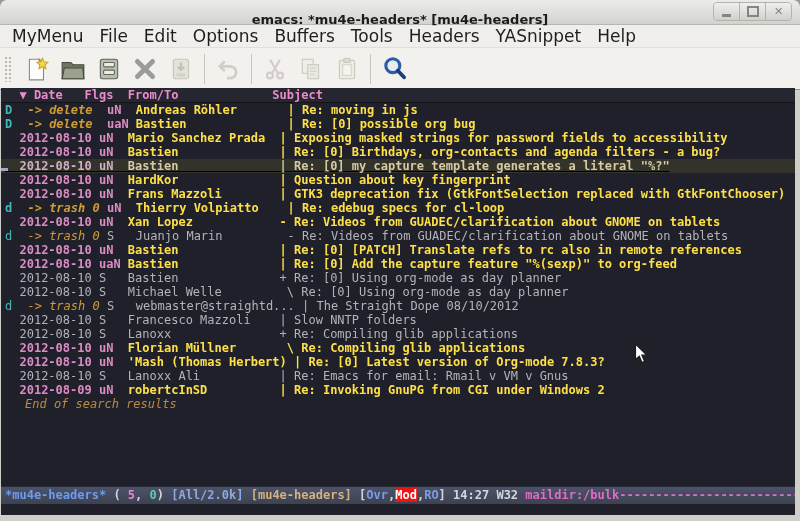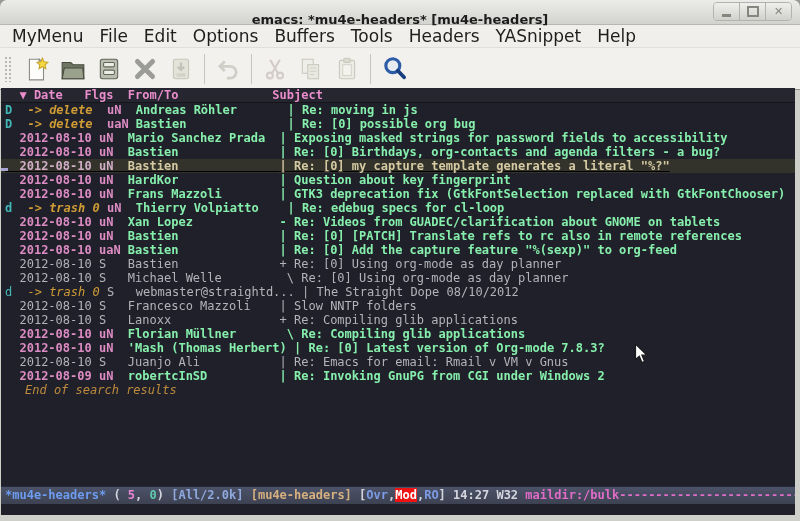--- a/index.html
+++ b/index.html
@@ -39,21 +39,21 @@
   .header-line{height:14px;line-height:14px;white-space:pre;overflow:hidden;
                background:#262631;color:#ea8dcc;font-weight:bold;
                border-bottom:1px solid #14141b;padding-left:4px;}
   #rows{flex:none;}
   .row{height:14px;line-height:14px;white-space:pre;overflow:hidden;
        position:relative;padding-left:4px;}
   .row.unread{font-weight:bold;}
   .c-mark{color:#43b8b8;}
   .c-date,.c-flags,.c-from,.c-subj{color:#b3b3ba;}
   .unread .c-date,.unread .c-flags{color:#dc8cc3;}
-  .unread .c-from,.unread .c-subj{color:#86efac;}
+  .unread .c-from,.unread .c-subj{color:#fde047;}
   .marked .c-date{color:#cf9c35;font-style:italic;margin-left:8px;}
   .row.current{background:#33332b;text-decoration:underline;}
   .current .c-date,.current .c-flags{color:#d0aec6;}
   .current .c-from,.current .c-subj{color:#d5caa2;}
   .current .c-mark{color:#43b8b8;}
   .current::after{content:"";position:absolute;left:0;bottom:2px;width:7px;height:3px;
                   background:#a9a4cf;}
   .end-line{height:14px;line-height:14px;white-space:pre;padding-left:4px;
             color:#bd8b3d;font-style:italic;margin-left:20px;}
   .filler{flex:1;}
@@ -181,30 +181,31 @@
     <div id="rows">
         <div class="row unread marked"><span class="c-mark">D </span><span class="c-date">-&gt; delete  </span><span class="c-flags">uN  </span><span class="c-from">Andreas Röhler       </span><span class="c-subj">| Re: moving in js</span></div>
         <div class="row unread marked"><span class="c-mark">D </span><span class="c-date">-&gt; delete  </span><span class="c-flags">uaN </span><span class="c-from">Bastien              </span><span class="c-subj">| Re: [0] possible org bug</span></div>
         <div class="row unread"><span class="c-mark">  </span><span class="c-date">2012-08-10 </span><span class="c-flags">uN  </span><span class="c-from">Mario Sanchez Prada  </span><span class="c-subj">| Exposing masked strings for password fields to accessibility</span></div>
         <div class="row unread"><span class="c-mark">  </span><span class="c-date">2012-08-10 </span><span class="c-flags">uN  </span><span class="c-from">Bastien              </span><span class="c-subj">| Re: [0] Birthdays, org-contacts and agenda filters - a bug?</span></div>
         <div class="row unread current"><span class="c-mark">  </span><span class="c-date">2012-08-10 </span><span class="c-flags">uN  </span><span class="c-from">Bastien              </span><span class="c-subj">| Re: [0] my capture template generates a literal "%?"</span></div>
         <div class="row unread"><span class="c-mark">  </span><span class="c-date">2012-08-10 </span><span class="c-flags">uN  </span><span class="c-from">HardKor              </span><span class="c-subj">| Question about key fingerprint</span></div>
         <div class="row unread"><span class="c-mark">  </span><span class="c-date">2012-08-10 </span><span class="c-flags">uN  </span><span class="c-from">Frans Mazzoli        </span><span class="c-subj">| GTK3 deprecation fix (GtkFontSelection replaced with GtkFontChooser)</span></div>
         <div class="row unread marked"><span class="c-mark">d </span><span class="c-date">-&gt; trash 0 </span><span class="c-flags">uN  </span><span class="c-from">Thierry Volpiatto    </span><span class="c-subj">| Re: edebug specs for cl-loop</span></div>
         <div class="row unread"><span class="c-mark">  </span><span class="c-date">2012-08-10 </span><span class="c-flags">uN  </span><span class="c-from">Xan Lopez            </span><span class="c-subj">- Re: Videos from GUADEC/clarification about GNOME on tablets</span></div>
+        <div class="row marked"><span class="c-mark">d </span><span class="c-date">-&gt; trash 0 </span><span class="c-flags">S   </span><span class="c-from">Juanjo Marin         </span><span class="c-subj">- Re: Videos from GUADEC/clarification about GNOME on tablets</span></div>
         <div class="row unread"><span class="c-mark">  </span><span class="c-date">2012-08-10 </span><span class="c-flags">uN  </span><span class="c-from">Bastien              </span><span class="c-subj">| Re: [0] [PATCH] Translate refs to rc also in remote references</span></div>
         <div class="row unread"><span class="c-mark">  </span><span class="c-date">2012-08-10 </span><span class="c-flags">uaN </span><span class="c-from">Bastien              </span><span class="c-subj">| Re: [0] Add the capture feature "%(sexp)" to org-feed</span></div>
         <div class="row"><span class="c-mark">  </span><span class="c-date">2012-08-10 </span><span class="c-flags">S   </span><span class="c-from">Bastien              </span><span class="c-subj">+ Re: [0] Using org-mode as day planner</span></div>
         <div class="row"><span class="c-mark">  </span><span class="c-date">2012-08-10 </span><span class="c-flags">S   </span><span class="c-from">Michael Welle        </span><span class="c-subj"> \ Re: [0] Using org-mode as day planner</span></div>
         <div class="row marked"><span class="c-mark">d </span><span class="c-date">-&gt; trash 0 </span><span class="c-flags">S   </span><span class="c-from">webmaster@straightd... </span><span class="c-subj">| The Straight Dope 08/10/2012</span></div>
         <div class="row"><span class="c-mark">  </span><span class="c-date">2012-08-10 </span><span class="c-flags">S   </span><span class="c-from">Francesco Mazzoli    </span><span class="c-subj">| Slow NNTP folders</span></div>
         <div class="row"><span class="c-mark">  </span><span class="c-date">2012-08-10 </span><span class="c-flags">S   </span><span class="c-from">Lanoxx               </span><span class="c-subj">+ Re: Compiling glib applications</span></div>
         <div class="row unread"><span class="c-mark">  </span><span class="c-date">2012-08-10 </span><span class="c-flags">uN  </span><span class="c-from">Florian Müllner      </span><span class="c-subj"> \ Re: Compiling glib applications</span></div>
         <div class="row unread"><span class="c-mark">  </span><span class="c-date">2012-08-10 </span><span class="c-flags">uN  </span><span class="c-from">'Mash (Thomas Herbert) </span><span class="c-subj">| Re: [0] Latest version of Org-mode 7.8.3?</span></div>
-        <div class="row"><span class="c-mark">  </span><span class="c-date">2012-08-10 </span><span class="c-flags">S   </span><span class="c-from">Juanjo Ali           </span><span class="c-subj">| Re: Emacs for email: Rmail v VM v Gnus</span></div>
+        <div class="row"><span class="c-mark">  </span><span class="c-date">2012-08-10 </span><span class="c-flags">S   </span><span class="c-from">Lanoxx Ali           </span><span class="c-subj">| Re: Emacs for email: Rmail v VM v Gnus</span></div>
         <div class="row unread"><span class="c-mark">  </span><span class="c-date">2012-08-09 </span><span class="c-flags">uN  </span><span class="c-from">robertcInSD          </span><span class="c-subj">| Re: Invoking GnuPG from CGI under Windows 2</span></div>
       </div>
     <div class="end-line">End of search results</div>
     <div class="filler"></div>
     <div class="modeline" id="modeline"><span class="ml-buffer">*mu4e-headers*</span><span class="ml-plain"> ( </span><span class="ml-line">5</span><span class="ml-plain">, </span><span class="ml-col">0</span><span class="ml-plain">) </span><span class="ml-size">[All/2.0k]</span><span class="ml-plain"> </span><span class="ml-major-mode">[mu4e-headers]</span><span class="ml-plain"> [</span><span class="ml-flag">Ovr</span><span class="ml-plain">,</span><span class="ml-modified">Mod</span><span class="ml-plain">,</span><span class="ml-flag">RO</span><span class="ml-plain">] </span><span class="ml-plain">14:27 W32 </span><span class="ml-maildir">maildir:/bulk</span><span class="ml-dashes">------------------------------</span></div>
     <div class="echo"></div>
   </div>
 
   <svg class="mouse" width="15" height="21" viewBox="0 0 15 21">
     <path d="M1.5 1 L1.5 16.5 L5.3 13.2 L7.9 19.6 L10.6 18.4 L7.9 12.2 L13 12.2 Z" fill="#ffffff" stroke="#1a1a1a" stroke-width="1.2"></path>

